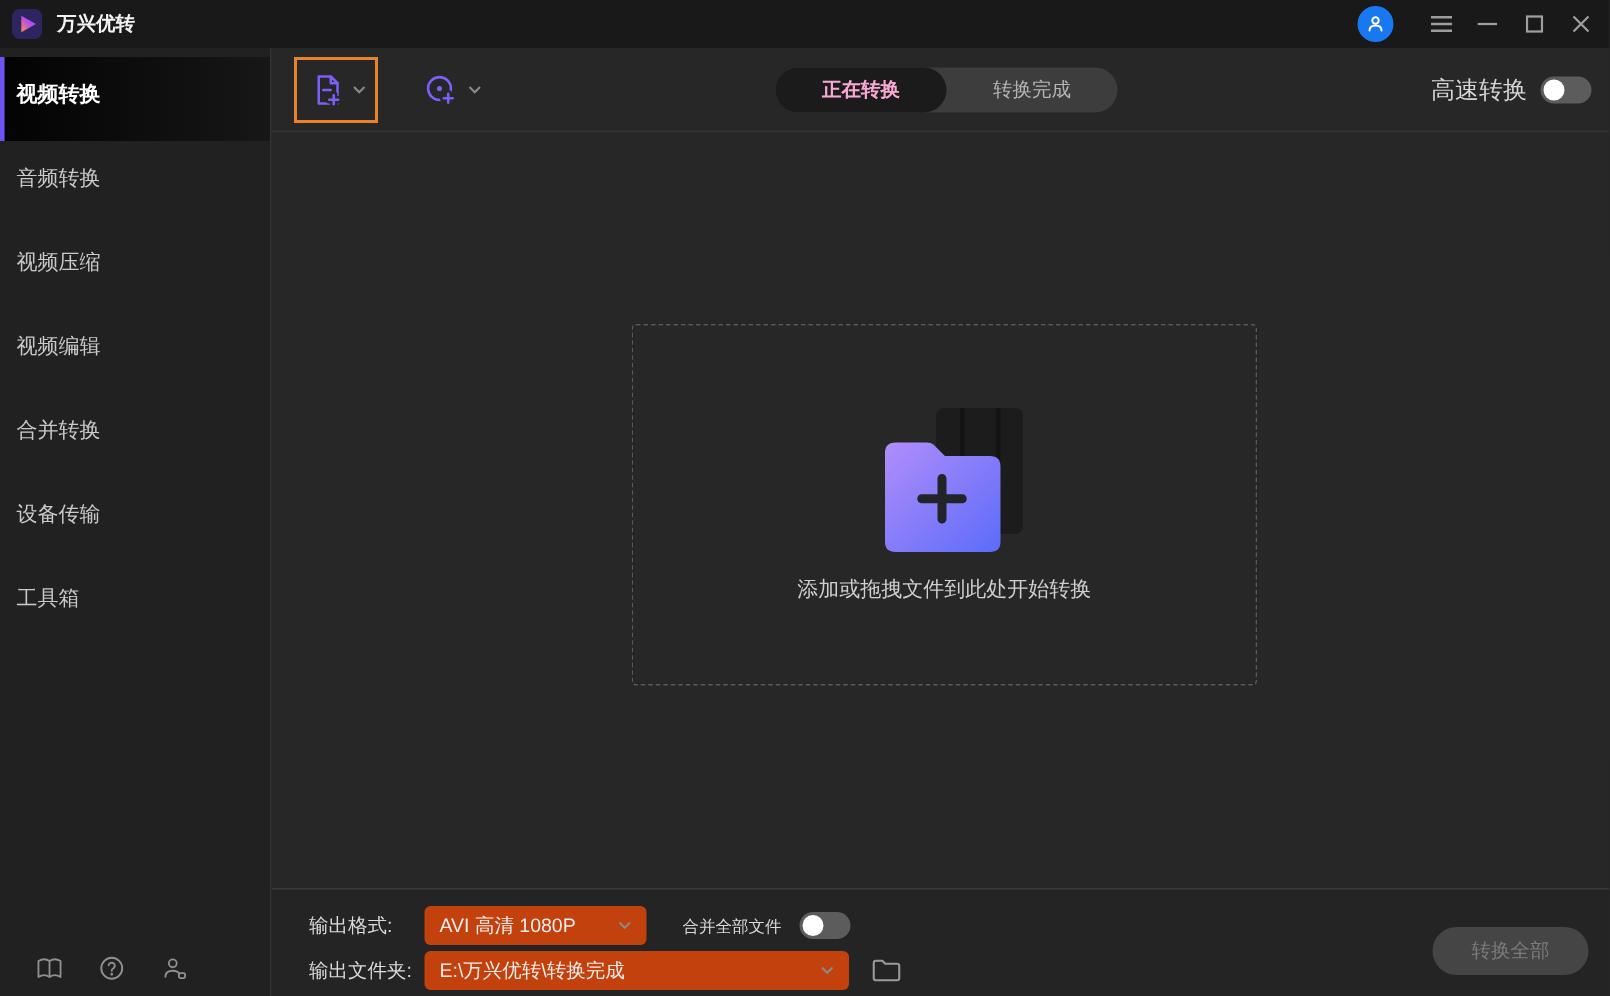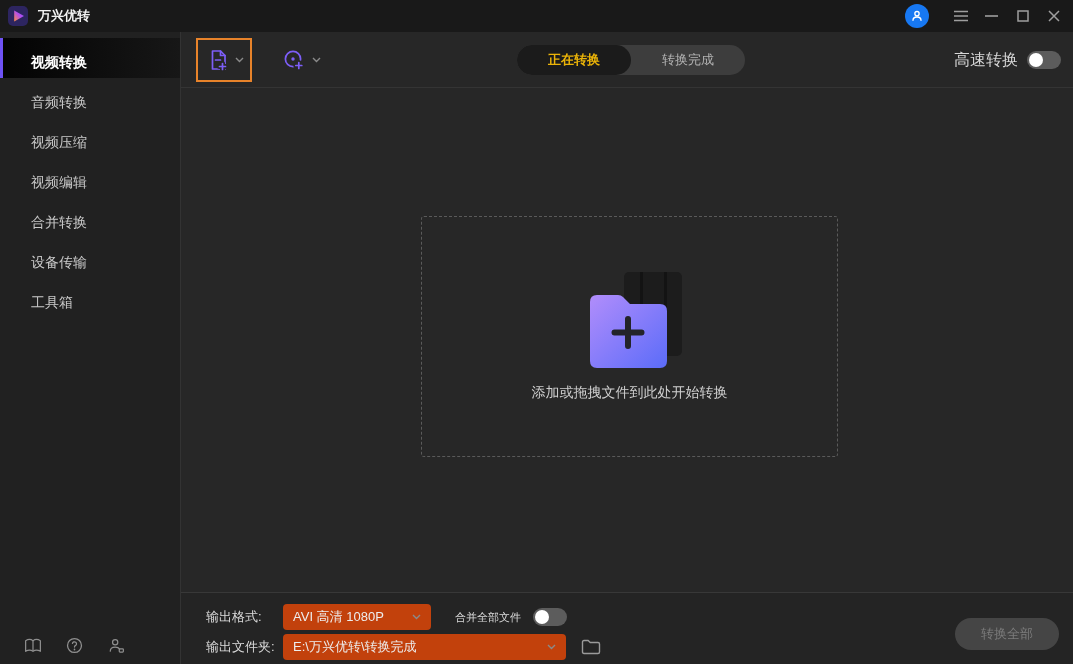--- a/index.html
+++ b/index.html
@@ -20,42 +20,42 @@
   .tb-right { margin-left:auto; display:flex; align-items:center; }
   .avatar { width:24px; height:24px; border-radius:50%; background:#1778f2;
             display:flex; align-items:center; justify-content:center; margin-right:16px; cursor:pointer; }
   .win-btn { width:31px; height:32px; display:flex; align-items:center; justify-content:center; cursor:pointer; }
   .win-btn:last-child { margin-right:4px; }
 
   
   .sidebar { position:absolute; top:32px; left:0; width:181px; bottom:0;
              background:#212121; border-right:1px solid #333; }
   .side-list { padding-top:6px; }
-  .side-item { height:40px; line-height:48px; padding-left:28px; font-size:14px;
+  .side-item { height:56px; line-height:48px; padding-left:8px; font-size:14px;
                color:#c9c9c9; border-left:3px solid transparent; cursor:pointer; }
   .side-item.active { background:linear-gradient(90deg,#030303,#171717);
                       border-left-color:#6e52f5; color:#ffffff; font-weight:bold; }
   .side-footer { position:absolute; bottom:10px; left:0; width:100%;
                  display:flex; align-items:center; padding-left:24px; gap:24px; }
   .side-footer .ic { cursor:pointer; display:flex; }
 
   
   .main { position:absolute; left:181px; top:32px; right:0; bottom:0; }
   .toolbar { position:absolute; top:0; left:0; right:0; height:56px;
              border-bottom:1px solid #343434; }
   .add-file-btn { position:absolute; left:15px; top:6px; width:56px; height:44px;
                   border:2px solid #e8832a; display:flex; align-items:center;
                   justify-content:center; gap:4px; cursor:pointer; }
   .add-disc-btn { position:absolute; left:92px; top:6px; height:44px;
                   display:flex; align-items:center; gap:5px; padding:0 8px; cursor:pointer; }
   .tabs { position:absolute; left:336px; top:13px; width:228px; height:30px;
           background:#3d3d3d; border-radius:15px; display:flex; }
   .tab { flex:1; border-radius:15px; display:flex; align-items:center; justify-content:center;
          font-size:13px; color:#b5b5b5; cursor:pointer; }
-  .tab.active { background:#1b1b1b; color:#eab308; font-weight:bold; }
+  .tab.active { background:#1b1b1b; color:#f9a8d4; font-weight:bold; }
   .hs-wrap { position:absolute; right:12px; top:0; height:56px;
              display:flex; align-items:center; gap:9px; }
   .hs-label { font-size:16px; color:#d6d6d6; }
 
   .toggle { width:34px; height:18px; border-radius:9px; background:#5c5c5c;
             position:relative; cursor:pointer; flex:0 0 auto; }
   .toggle .knob { position:absolute; left:2px; top:2px; width:14px; height:14px;
                   border-radius:50%; background:#fff; }
 
   

